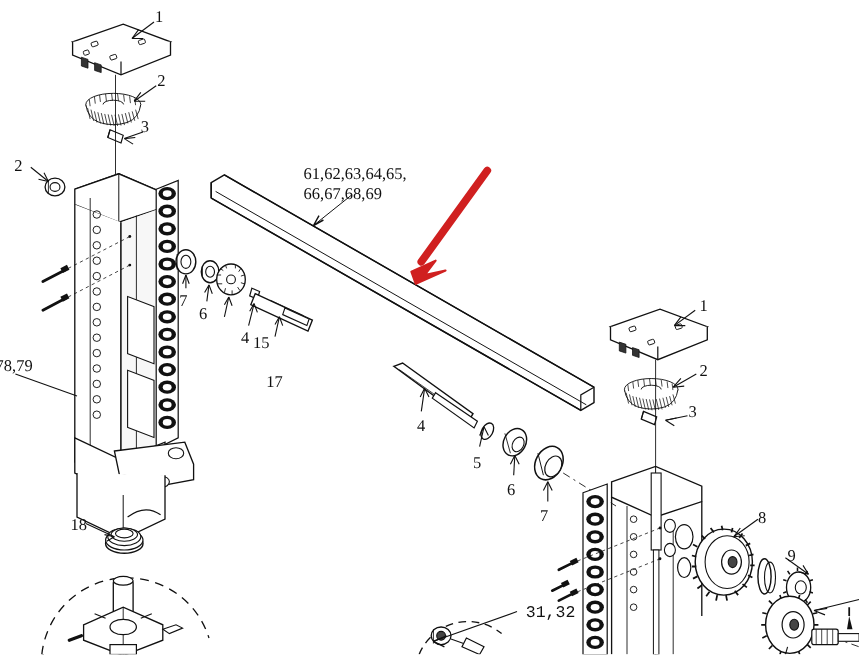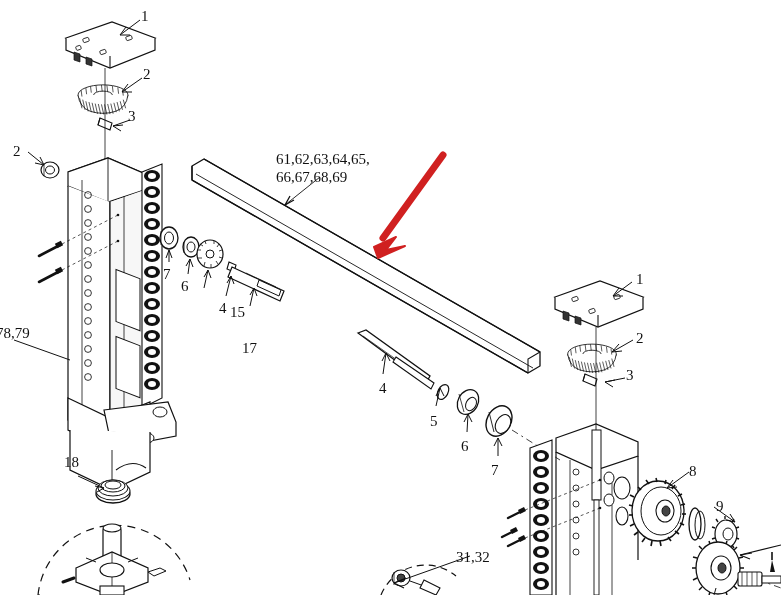--- a/index.html
+++ b/index.html
@@ -491,25 +491,25 @@
   <div class="callout" style="left:128px;top:108px;">3</div>
   <div class="callout" style="left:13px;top:143px;">2</div>
   <div class="callout" style="left:163px;top:266px;">7</div>
   <div class="callout" style="left:181px;top:278px;">6</div>
   <div class="callout" style="left:196px;top:304px;margin-left:34px;">15</div>
   <div class="callout" style="left:219px;top:300px;">4</div>
   <div class="callout" style="left:242px;top:310px;margin-top:30px;">17</div>
   <div class="callout two" style="left:276px;top:150px;">61,62,63,64,65,
 66,67,68,69</div>
   <div class="callout" style="left:-4px;top:325px;">78,79</div>
-  <div class="callout" style="left:64px;top:454px;">18</div>
+  <div class="callout" style="left:64px;top:470px;">18</div>
   <div class="callout" style="left:379px;top:380px;">4</div>
   <div class="callout" style="left:430px;top:413px;">5</div>
   <div class="callout" style="left:461px;top:438px;">6</div>
   <div class="callout" style="left:491px;top:462px;">7</div>
   <div class="callout" style="left:636px;top:271px;">1</div>
   <div class="callout" style="left:636px;top:330px;">2</div>
   <div class="callout" style="left:626px;top:367px;">3</div>
   <div class="callout" style="left:689px;top:463px;">8</div>
   <div class="callout" style="left:716px;top:498px;">9</div>
-  <div class="callout" style="left:456px;top:549px;">31,32</div>
+  <div class="callout" style="left:478px;top:549px;font-family:Liberation Mono, monospace;">31,32</div>
 
 </div>
 
 </body></html>

